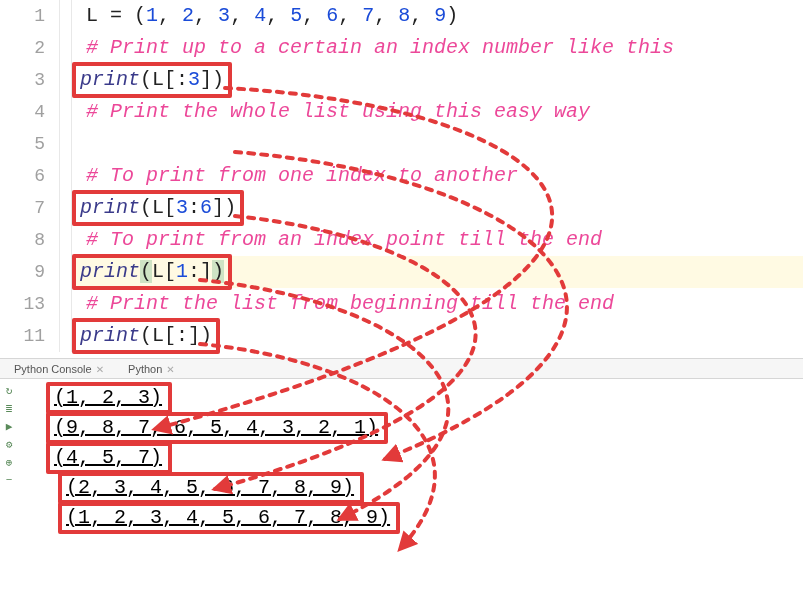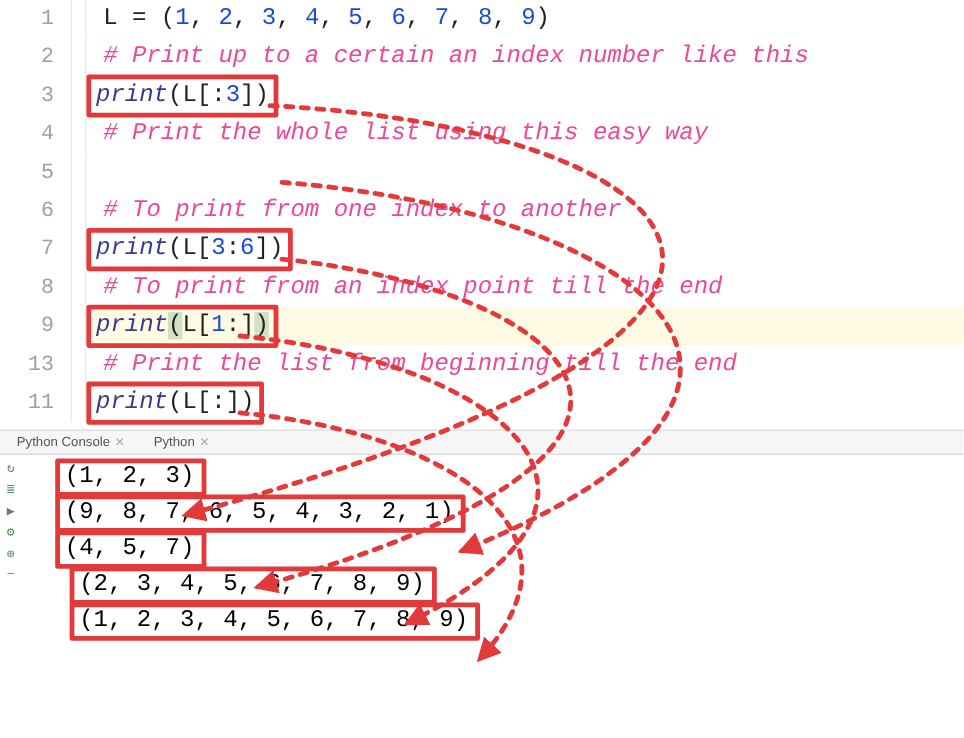--- a/index.html
+++ b/index.html
@@ -104,20 +104,21 @@
     width: 14px;
     height: 14px;
     display: flex;
     align-items: center;
     justify-content: center;
     font-size: 11px;
     color: #5a8a5a;
   }
   .out-lines {
     margin-left: 36px;
+    text-decoration: underline;
   }
   .out-row {
     display: flex;
     align-items: center;
     height: 30px;
     padding-left: 10px;
   }
   .out-box {
     border: 4px solid #e23a3a;
     padding: 0 6px 0 4px;

